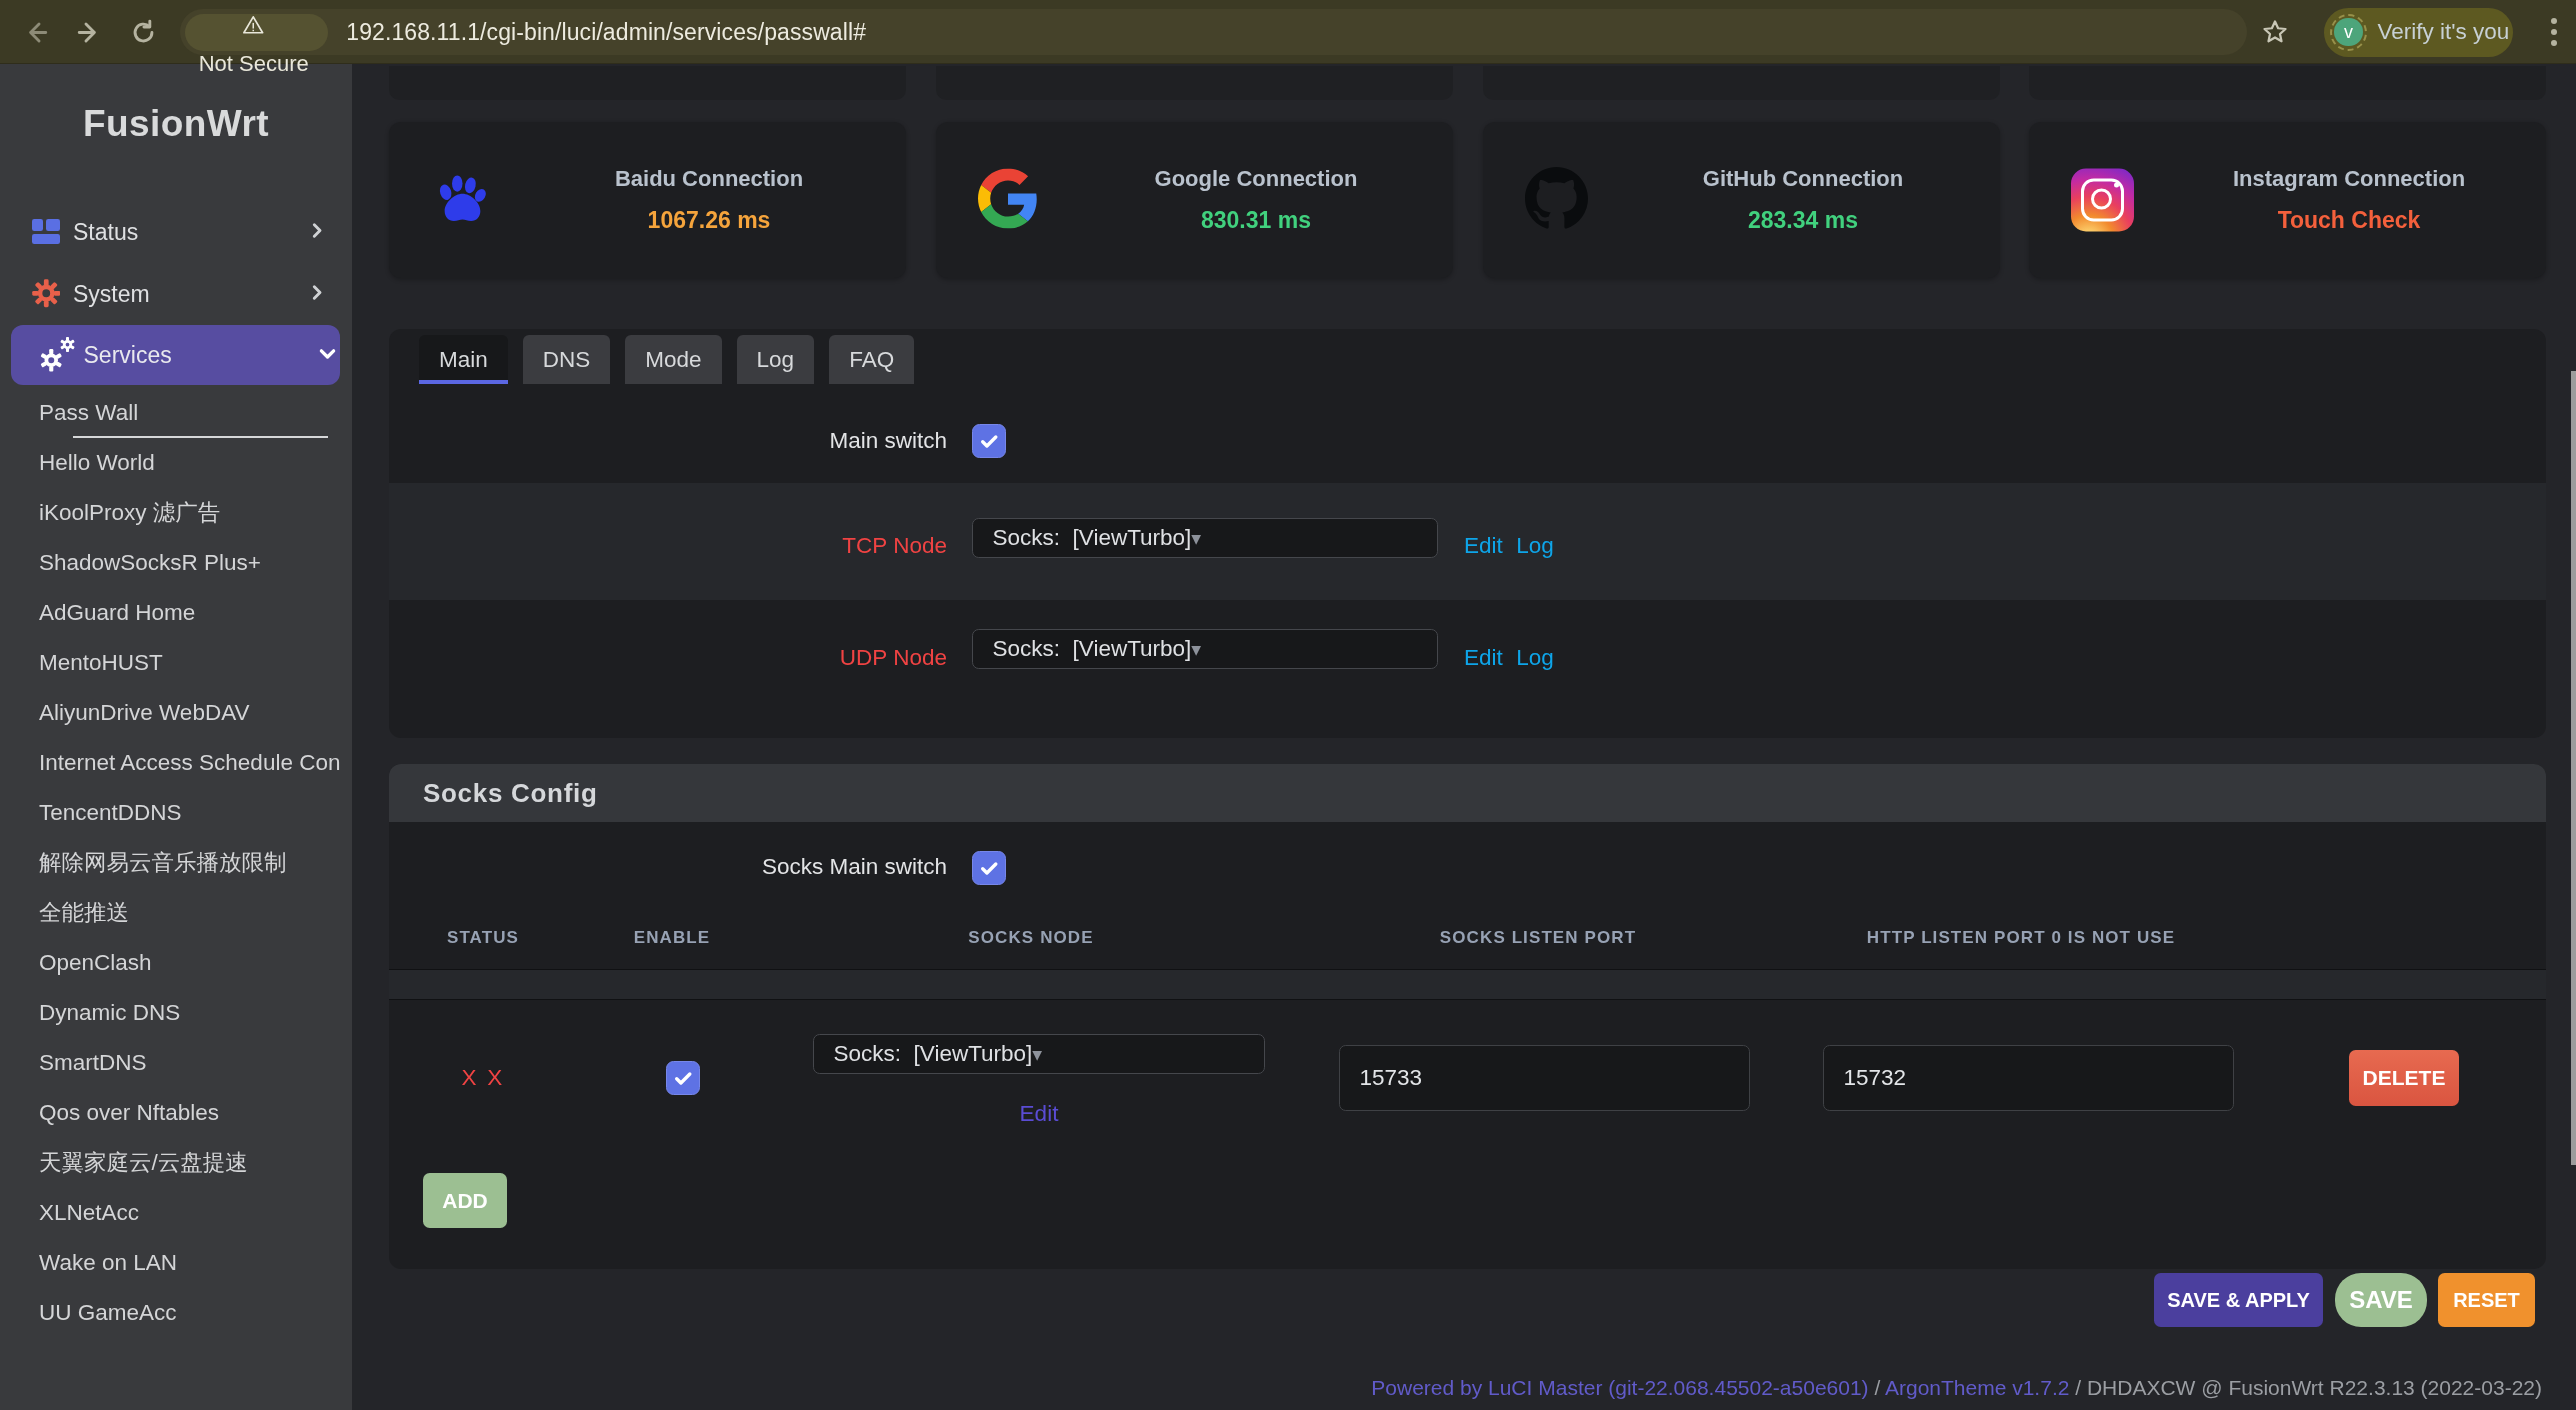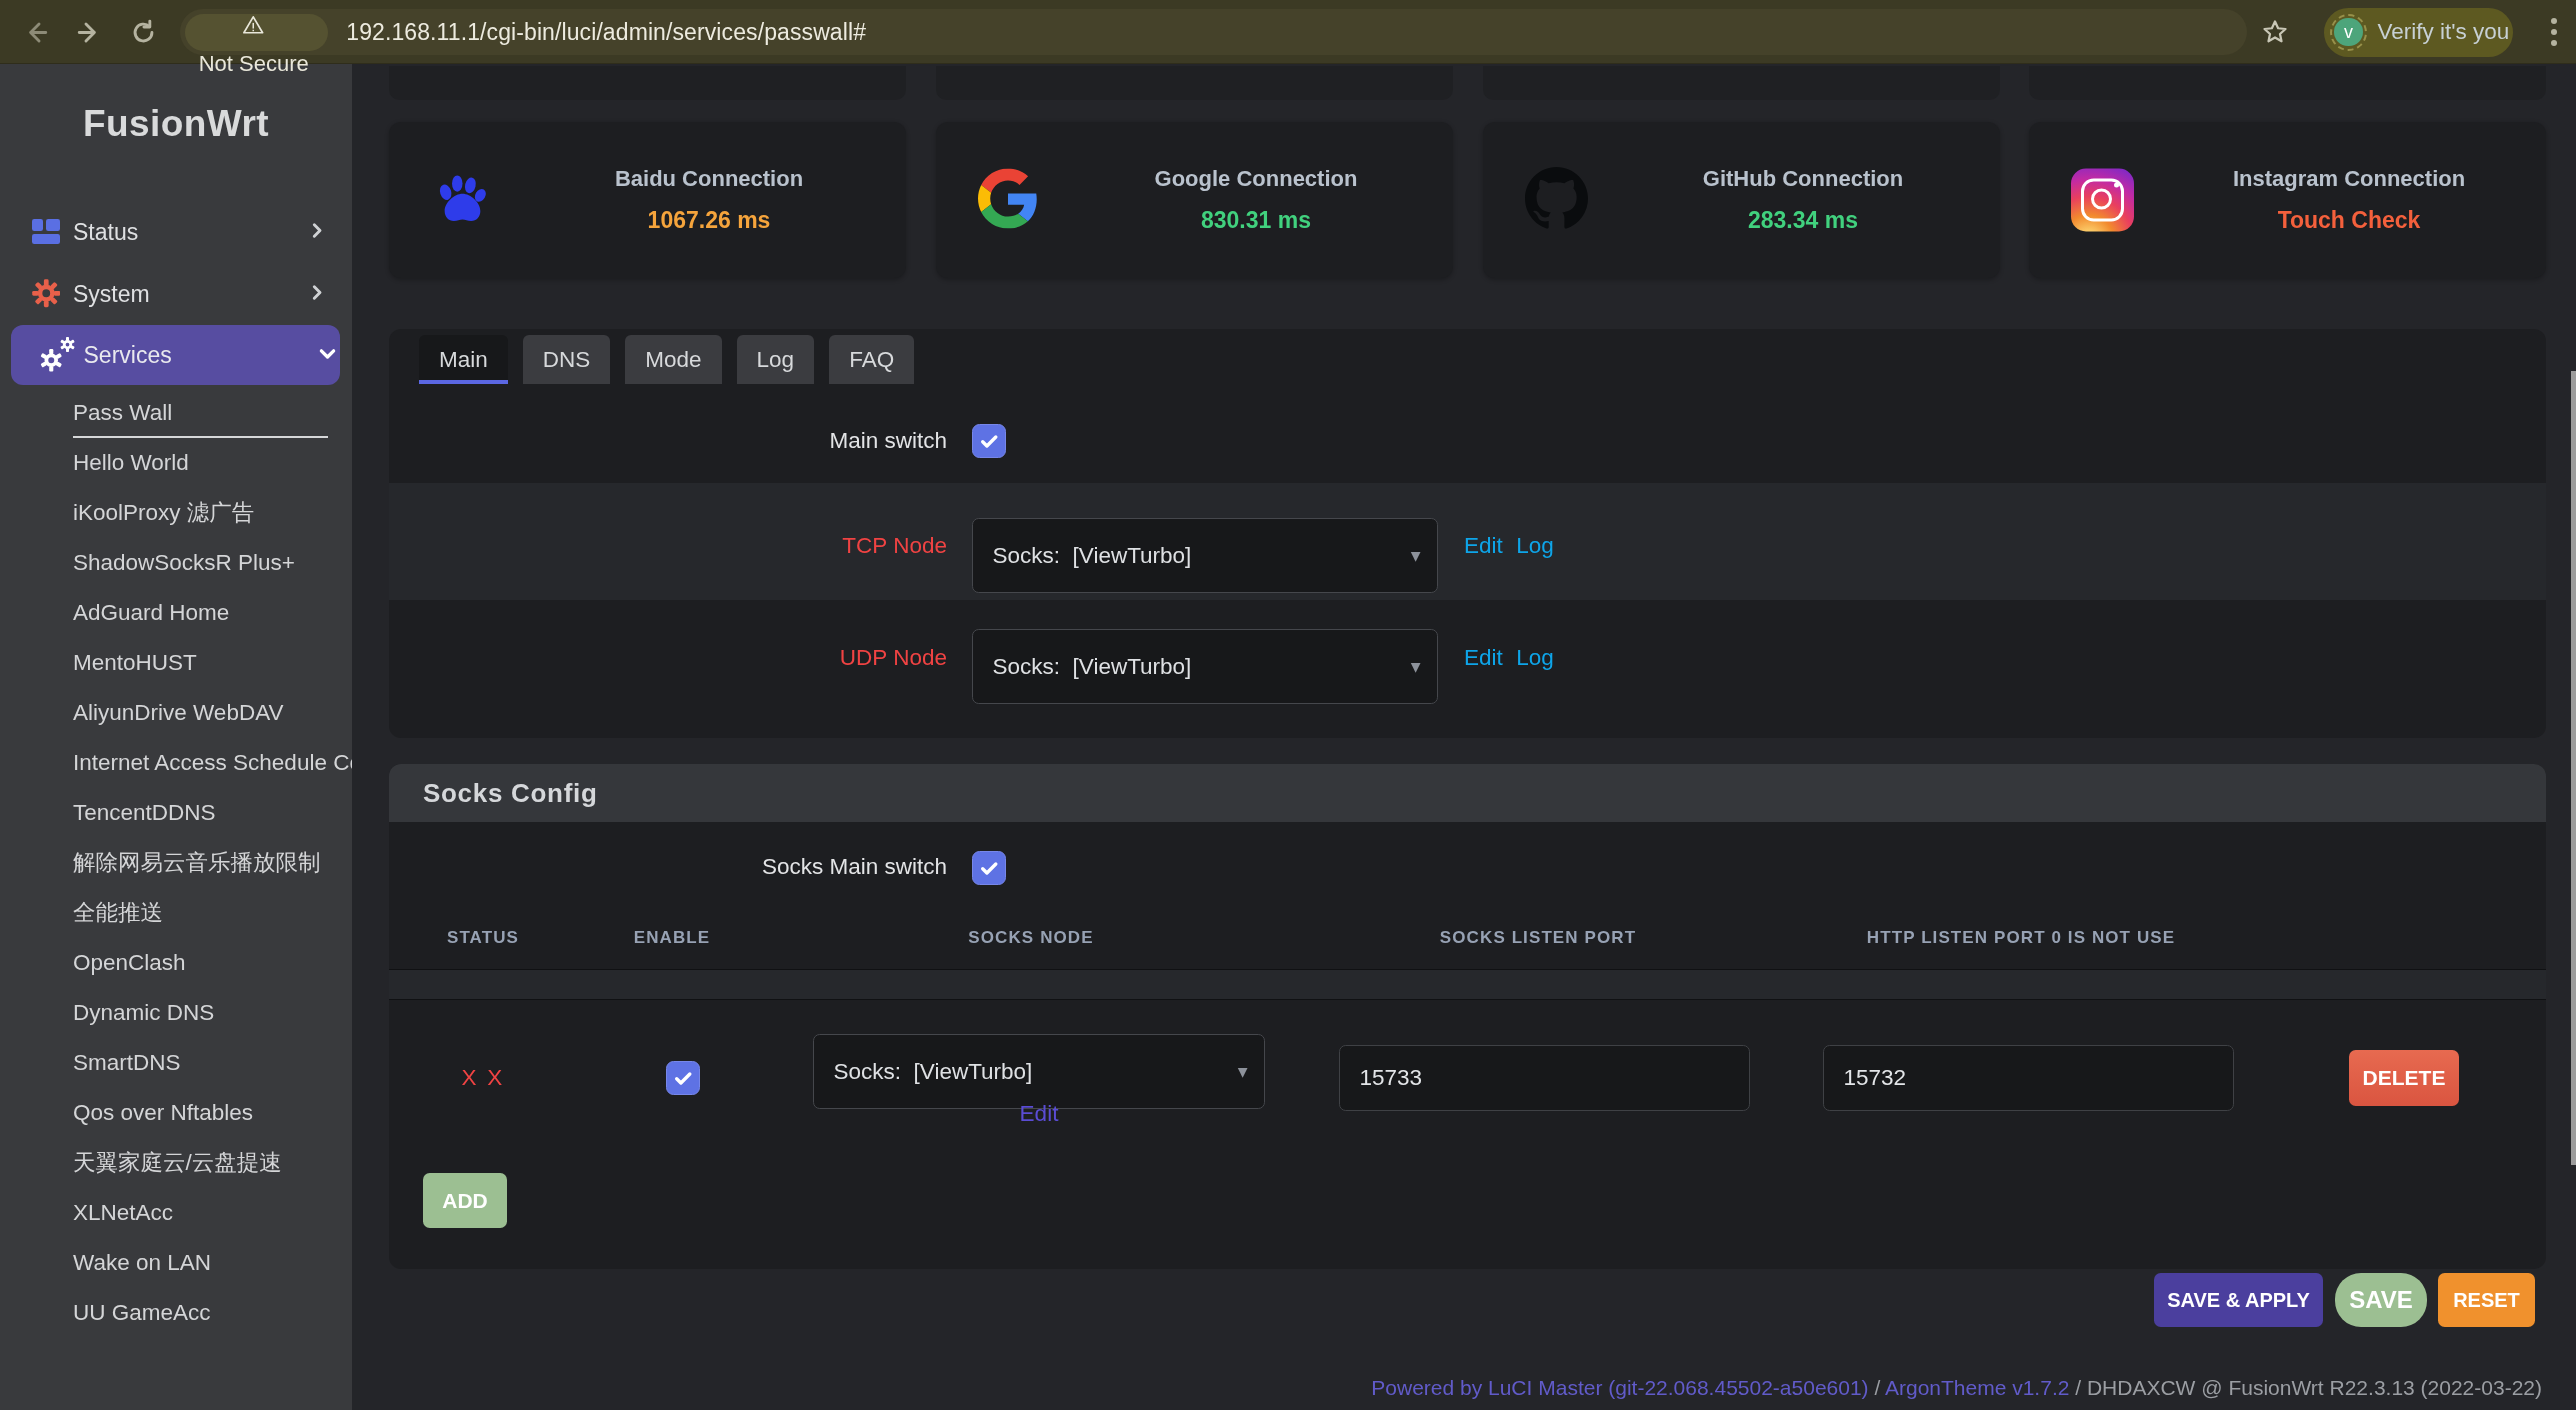--- a/index.html
+++ b/index.html
@@ -47,21 +47,21 @@
   .pill .chev { position:absolute; left:306px; top:50%; transform:translateY(-50%); color:#fff; }
   .grid-ico { display:grid; grid-template-columns:11.2px 14.2px; grid-template-rows:12px 9.7px;
               gap:3px; }
   .grid-ico b:nth-child(1){ background:#5a6fe3; border-radius:2.2px; }
   .grid-ico b:nth-child(2){ background:#5a6fe3; border-radius:2.2px; }
   .grid-ico b:nth-child(3){ background:#5a6fe3; border-radius:2.2px; grid-column:1 / span 2; }
   .gear2 { position:relative; width:30px; height:30px; color:#f0f1f3; }
   .gear2 svg:first-child { position:absolute; left:-1.5px; bottom:-1.5px; }
   .gear2 svg:last-child  { position:absolute; right:-3px; top:-3px; }
   .side-sub { position:absolute; top:324px; left:0; width:352px; }
-  .sub-item { position:relative; height:50px; line-height:50px; padding-left:73px;
+  .sub-item { position:relative; height:50px; line-height:50px; padding-left:39px;
               color:#d4d5d7; font-size:22.5px; white-space:nowrap; overflow:hidden; cursor:pointer; }
   .sub-divider { position:absolute; top:48px; left:73px; width:255px; height:0;
                  border-top:2.2px solid #d6d7d9; }
 
   
   .content { position:absolute; top:64px; left:352px; width:2224px; height:1347px;
              background:#242529; }
   .partial { position:absolute; top:2.2px; height:34px; width:517px; background:#1f2023;
              border-radius:0 0 10.5px 10.5px; }
   .card { position:absolute; top:58px; width:517px; height:156px; background:#1d1e21;
@@ -93,22 +93,22 @@
   .tab.active::after { content:""; position:absolute; left:0; bottom:0; width:100%; height:4.5px;
                        background:#5b67e3; }
 
   .stripe { position:absolute; left:0; width:2157px; background:#26282c; }
   .flabel { position:absolute; width:558px; text-align:right; transform:translateY(-50%);
             font-size:22.5px; color:#e3e4e6; }
   .flabel.red { color:#f04343; }
   .checkbox { position:absolute; width:34px; height:34px; background:#5e72e4;
               border:1.5px solid #7787e9; border-radius:7.5px; display:flex; align-items:center;
               justify-content:center; cursor:pointer; }
-  .select { position:absolute; height:75px; background:#17181a; border:1.5px solid #45474c;
-            border-radius:6.7px; display:flex; align-items:center; justify-content:space-between;
+  .select { position:absolute; height:40px; background:#17181a; border:1.5px solid #45474c;
+            border-radius:6.7px; display:flex; align-items:center; justify-content:flex-start;
             padding:0 16.5px 0 19.5px; color:#dfe1e4; font-size:22.5px; cursor:pointer; }
   .select .caret { color:#8d929b; font-size:19.5px; }
   .links { position:absolute; transform:translateY(-50%); font-size:22.5px; color:#0ea5e9; }
   .links span { margin-right:13.5px; cursor:pointer; }
   .band { position:absolute; left:0; top:0; width:2157px; height:58px; background:#35373b; }
   .band .btitle { position:absolute; left:34px; top:50%; transform:translateY(-50%);
                   color:#d5d7da; font-size:26px; font-weight:bold; letter-spacing:0.7px; }
   .th { position:absolute; transform:translate(-50%,-50%); color:#97a2b4; font-size:17px;
         font-weight:bold; letter-spacing:1.1px; white-space:nowrap; }
   .rowband { position:absolute; left:0; top:205px; width:2157px; height:31px; background:#26282c;

